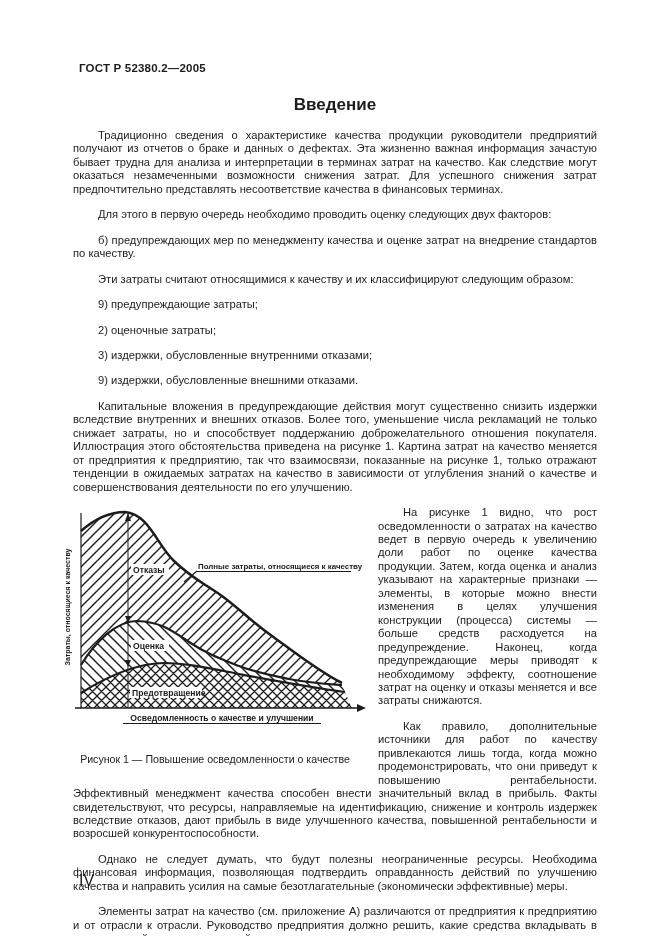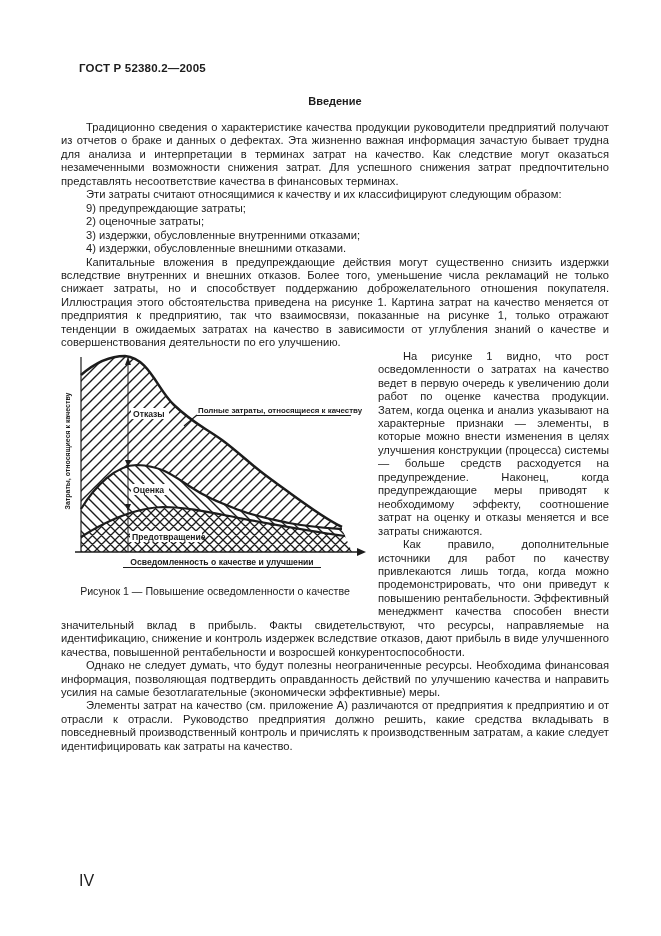--- a/index.html
+++ b/index.html
@@ -6,54 +6,56 @@
   .page{
     position:relative;
     width:661px;height:936px;
     background:#ffffff;
     font-family:"Liberation Sans",sans-serif;
     color:#1c1c1c;
     overflow:hidden;
   }
   .content{position:absolute;left:61px;top:62px;width:548px;}
   .doc-header{font-weight:bold;font-size:11.5px;padding-left:18px;letter-spacing:.2px;}
-  .doc-title{text-align:center;font-size:11px;font-weight:bold;margin:21px 0 14px 0;}
+  .doc-title{text-align:center;font-size:17px;font-weight:bold;margin:21px 0 14px 0;}
   .content p{
-    margin:0;font-size:11.2px;line-height:13.45px;
+    margin:12px;font-size:11.2px;line-height:13.45px;
     text-align:justify;text-indent:25px;
   }
   .figure{
     float:left;width:308px;margin:1px 9px 4px 0;
   }
   .figure svg{display:block;}
   .figure figcaption{
     text-align:center;font-size:10.6px;line-height:13px;
-    margin:6px 0 10px 0;
+    margin:18px 0 10px 0;
   }
   .clear{clear:both;}
   .page-number{position:absolute;left:79px;top:872px;font-size:16px;}
   svg text{font-family:"Liberation Sans",sans-serif;fill:#1c1c1c;}
   .curve{fill:none;stroke:#1c1c1c;}
 </style>
 </head>
 <body>
 
 <div class="page">
   <div class="content">
 
     <div class="doc-header">ГОСТ Р 52380.2—2005</div>
 
     <div class="doc-title">Введение</div>
 
     <p>Традиционно сведения о характеристике качества продукции руководители предприятий получают из отчетов о браке и данных о дефектах. Эта жизненно важная информация зачастую бывает трудна для анализа и интерпретации в терминах затрат на качество. Как следствие могут оказаться незамеченными возможности снижения затрат. Для успешного снижения затрат предпочтительно представлять несоответствие качества в финансовых терминах.</p>
+    <p>Для этого в первую очередь необходимо проводить оценку следующих двух факторов:</p>
+    <p>б) предупреждающих мер по менеджменту качества и оценке затрат на внедрение стандартов по качеству.</p>
     <p>Эти затраты считают относящимися к качеству и их классифицируют следующим образом:</p>
     <p>9) предупреждающие затраты;</p>
     <p>2) оценочные затраты;</p>
     <p>3) издержки, обусловленные внутренними отказами;</p>
-    <p>4) издержки, обусловленные внешними отказами.</p>
+    <p>9) издержки, обусловленные внешними отказами.</p>
     <p>Капитальные вложения в предупреждающие действия могут существенно снизить издержки вследствие внутренних и внешних отказов. Более того, уменьшение числа рекламаций не только снижает затраты, но и способствует поддержанию доброжелательного отношения покупателя. Иллюстрация этого обстоятельства приведена на рисунке 1. Картина затрат на качество меняется от предприятия к предприятию, так что взаимосвязи, показанные на рисунке 1, только отражают тенденции в ожидаемых затратах на качество в зависимости от углубления знаний о качестве и совершенствования деятельности по его улучшению.</p>
 
     <figure class="figure" style="margin-left:0;">
       <svg width="306" height="228" viewBox="0 0 306 228">
         <defs>
           <pattern id="hatchUp" width="10" height="10" patternUnits="userSpaceOnUse">
             <path d="M-1,11 L11,-1 M-3.5,3.5 L3.5,-3.5 M6.5,13.5 L13.5,6.5" stroke="#1c1c1c" stroke-width="1.4" fill="none"></path>
           </pattern>
           <pattern id="hatchDown" width="10" height="10" patternUnits="userSpaceOnUse">
             <path d="M-1,-1 L11,11 M6.5,-3.5 L13.5,3.5 M-3.5,6.5 L3.5,13.5" stroke="#1c1c1c" stroke-width="1.4" fill="none"></path>

